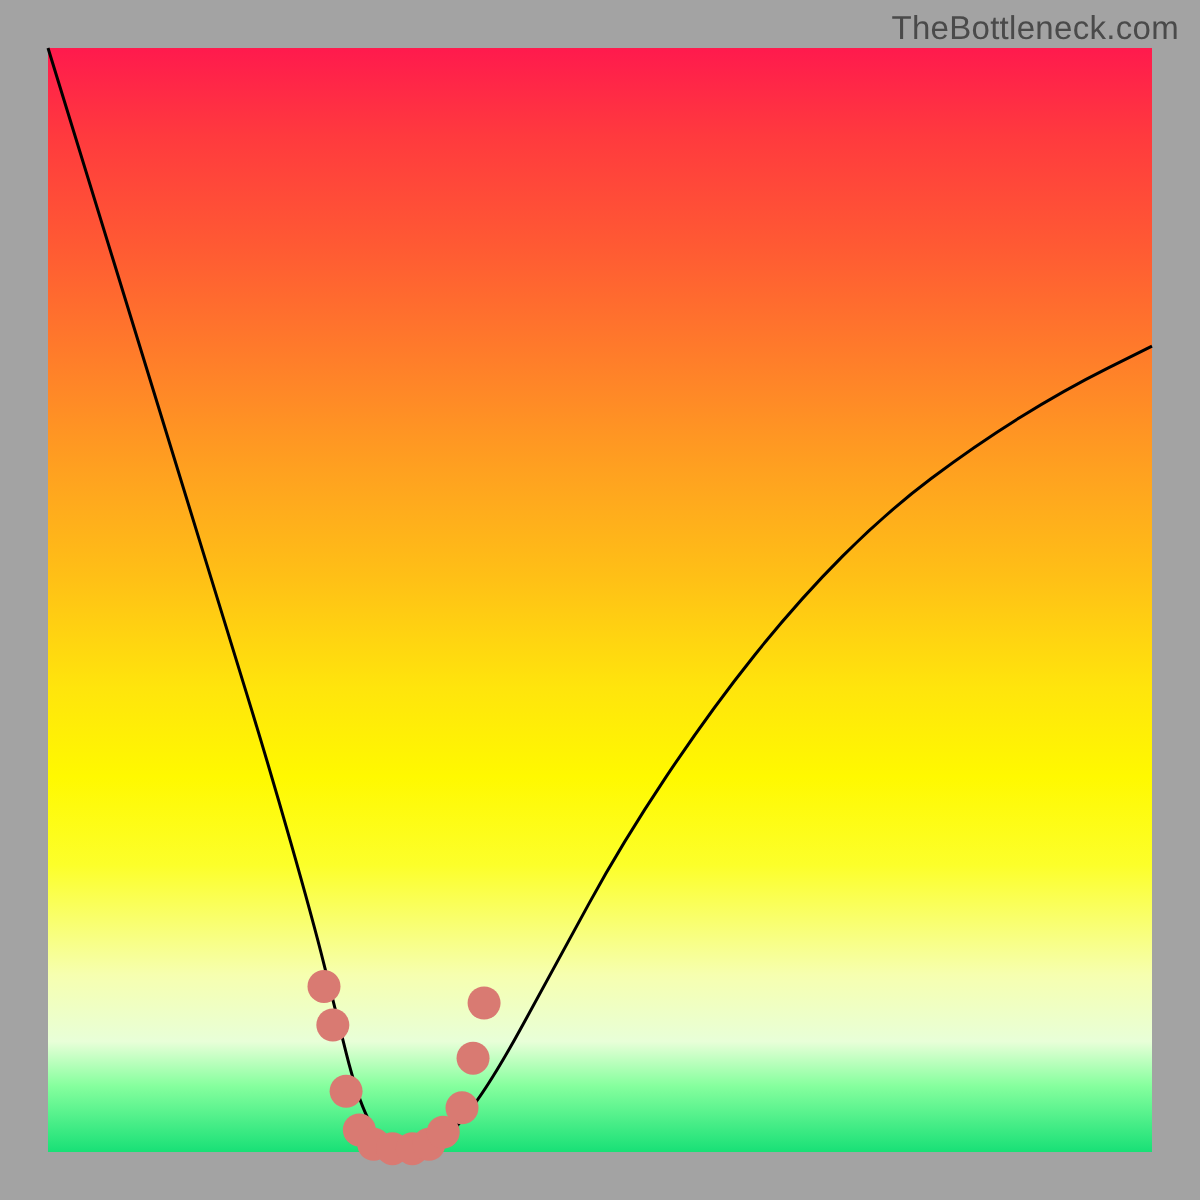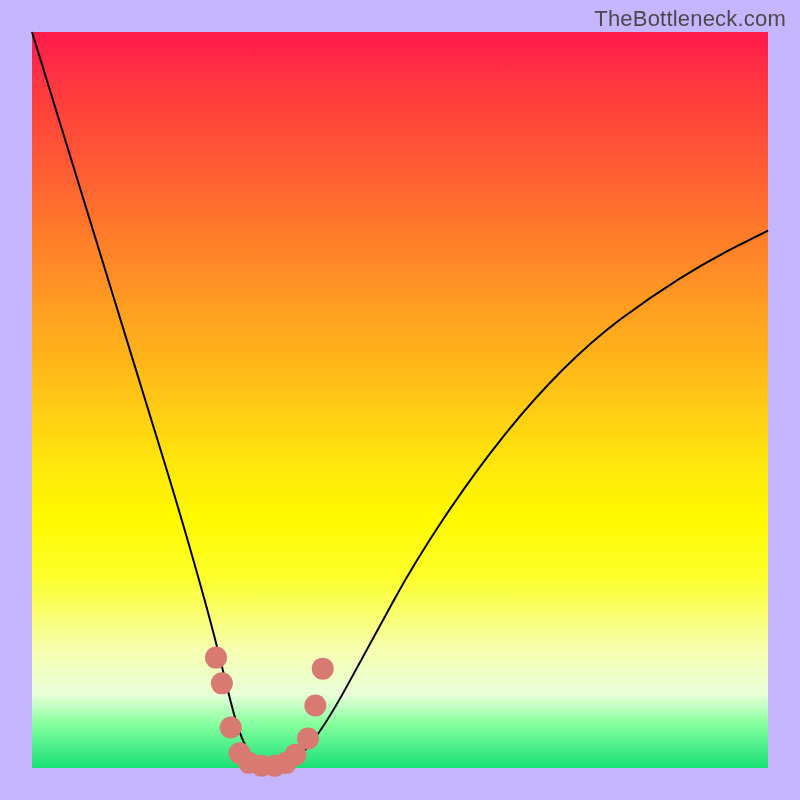--- a/index.html
+++ b/index.html
@@ -10,21 +10,21 @@
     background: #000;
     overflow: hidden;
     font-family: Arial, Helvetica, sans-serif;
   }
   .frame {
     position: absolute;
     top: 0;
     left: 0;
     width: 800px;
     height: 800px;
-    background: #c4b5fd;
+    background: #a3a3a3;
   }
   .plot-area {
     position: absolute;
     top: 32px;
     left: 32px;
     width: 736px;
     height: 736px;
     
     background: linear-gradient(to bottom,
       #ff1a4d 0%,

